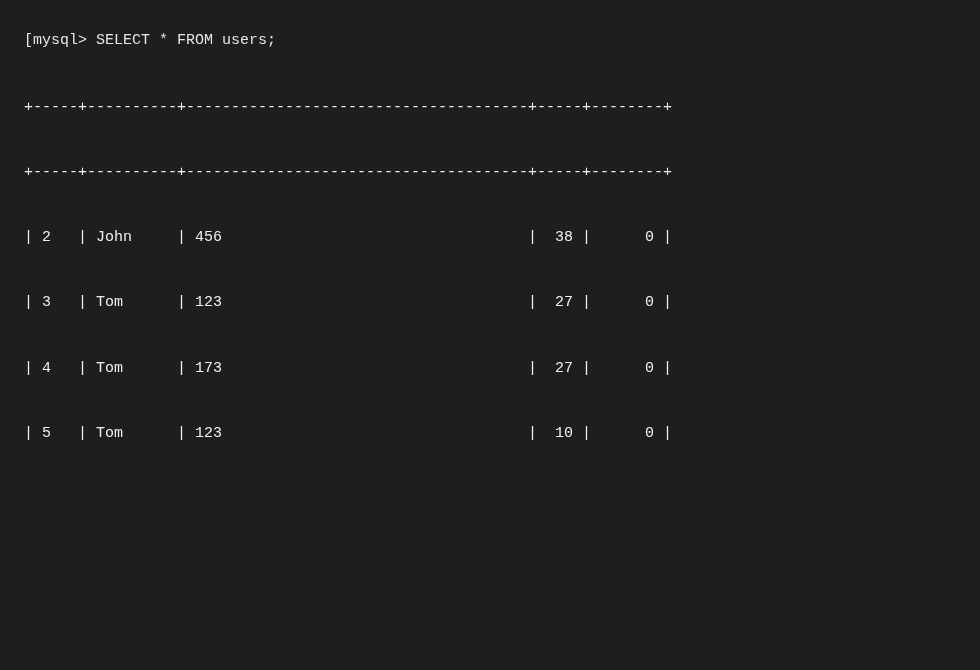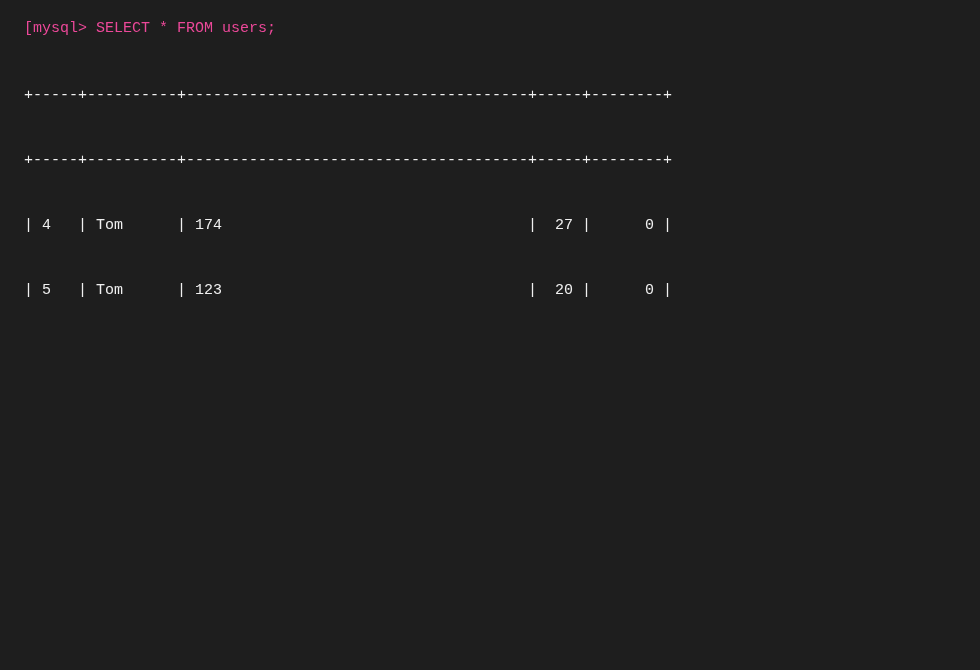--- a/index.html
+++ b/index.html
@@ -16,39 +16,42 @@
       padding: 20px 24px;
       width: 980px;
       min-height: 670px;
     }
 
     .terminal-block {
       margin-bottom: 16px;
     }
 
     .command-line {
-      color: #ec4899;
+      color: #e5e5e5;
       margin-bottom: 4px;
       white-space: pre;
+      margin-top: 12px;
     }
 
     .table-output {
       white-space: pre;
       color: #f0f0f0;
       line-height: 1.45;
     }
   </style>
 </head>
 <body>
 
 <div class="terminal-block">
   <div class="command-line">[mysql&gt; SELECT * FROM users;</div>
   <div class="table-output">
     <div>+-----+----------+--------------------------------------+-----+--------+</div>
     <div>+-----+----------+--------------------------------------+-----+--------+</div>
-    <div>| 4   | Tom      | 174                                  |  27 |      0 |</div>
-    <div>| 5   | Tom      | 123                                  |  20 |      0 |</div>
+    <div>| 2   | John     | 456                                  |  38 |      0 |</div>
+    <div>| 3   | Tom      | 123                                  |  27 |      0 |</div>
+    <div>| 4   | Tom      | 173                                  |  27 |      0 |</div>
+    <div>| 5   | Tom      | 123                                  |  10 |      0 |</div>
     
     
     
   </div>
 
 </div>
 
 </body></html>

